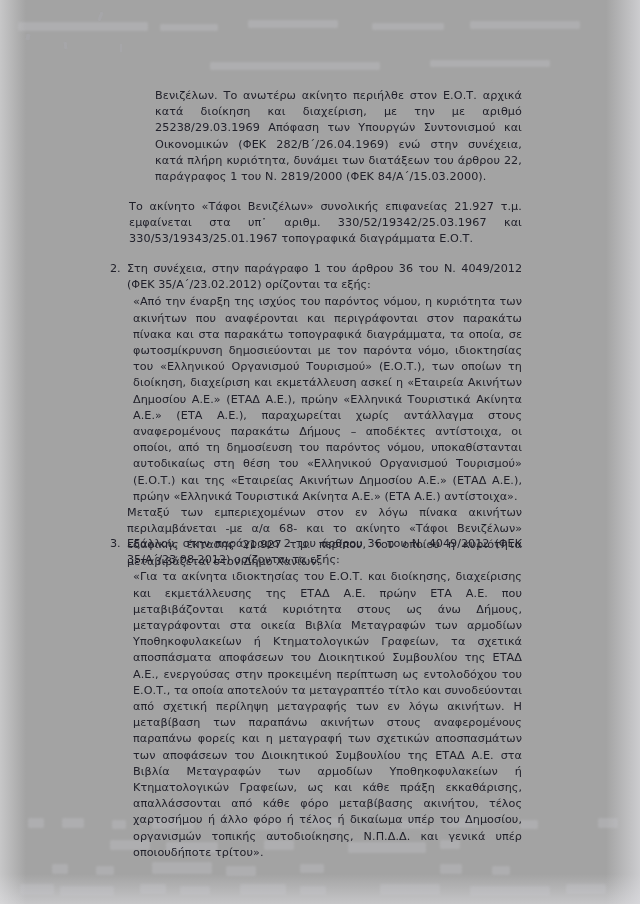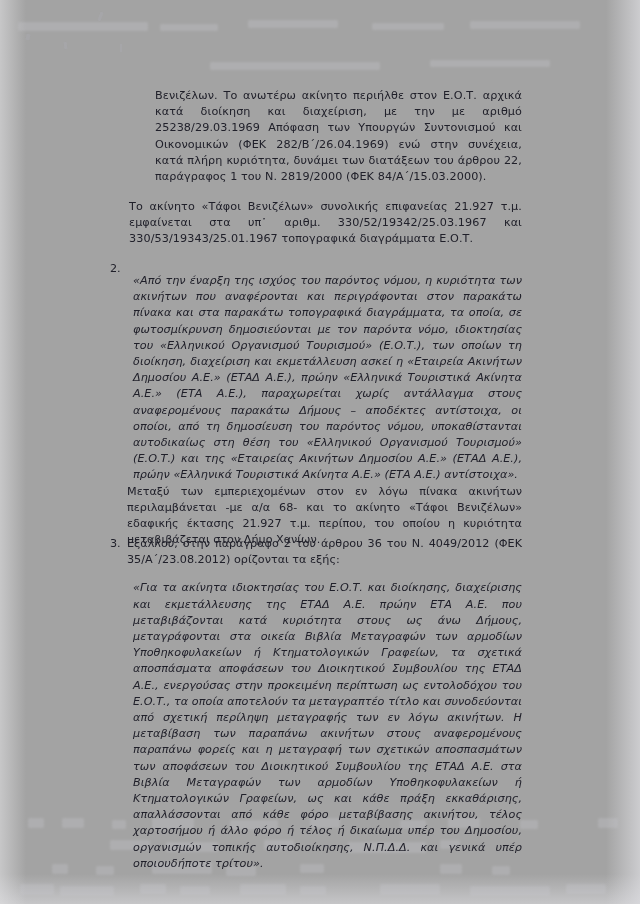--- a/index.html
+++ b/index.html
@@ -106,23 +106,22 @@
     font-size: 11.2px;
     line-height: 16.2px;
     text-align: justify;
     color: #20202a;
   }
   .item-lead { display: block; text-align: justify; }
 
   
   .quote {
     display: block;
-    font-style: italic;
-    text-align: justify;
-    margin-top: 12px;
+    text-align: justify;
+    margin-top: 1px;
     margin-left: 6px;
     letter-spacing: .05px;
   }
 
   .tail {
     display: block;
     font-style: normal;
     text-align: justify;
     margin-left: 0px;
   }
@@ -186,20 +185,21 @@
 
   <div class="content">
 
     <div class="para p-open">Βενιζέλων. Το ανωτέρω ακίνητο περιήλθε στον Ε.Ο.Τ. αρχικά κατά διοίκηση και διαχείριση, με την με αριθμό 25238/29.03.1969 Απόφαση των Υπουργών Συντονισμού και Οικονομικών (ΦΕΚ 282/Β΄/26.04.1969) ενώ στην συνέχεια, κατά πλήρη κυριότητα, δυνάμει των διατάξεων του άρθρου 22, παράγραφος 1 του Ν. 2819/2000 (ΦΕΚ 84/Α΄/15.03.2000).</div>
 
     <div class="para p-two">Το ακίνητο «Τάφοι Βενιζέλων» συνολικής επιφανείας 21.927 τ.μ. εμφαίνεται στα υπ᾽ αριθμ. 330/52/19342/25.03.1967 και 330/53/19343/25.01.1967 τοπογραφικά διαγράμματα Ε.Ο.Τ.</div>
 
     <div class="item item-2">
       <div class="item-marker">2.</div>
       <div class="item-body">
+        <span class="item-lead">Στη συνέχεια, στην παράγραφο 1 του άρθρου 36 του Ν. 4049/2012 (ΦΕΚ 35/Α΄/23.02.2012) ορίζονται τα εξής:</span>
         <span class="quote">«Από την έναρξη της ισχύος του παρόντος νόμου, η κυριότητα των ακινήτων που αναφέρονται και περιγράφονται στον παρακάτω πίνακα και στα παρακάτω τοπογραφικά διαγράμματα, τα οποία, σε φωτοσμίκρυνση δημοσιεύονται με τον παρόντα νόμο, ιδιοκτησίας του «Ελληνικού Οργανισμού Τουρισμού» (Ε.Ο.Τ.), των οποίων τη διοίκηση, διαχείριση και εκμετάλλευση ασκεί η «Εταιρεία Ακινήτων Δημοσίου Α.Ε.» (ΕΤΑΔ Α.Ε.), πρώην «Ελληνικά Τουριστικά Ακίνητα Α.Ε.» (ΕΤΑ Α.Ε.), παραχωρείται χωρίς αντάλλαγμα στους αναφερομένους παρακάτω Δήμους – αποδέκτες αντίστοιχα, οι οποίοι, από τη δημοσίευση του παρόντος νόμου, υποκαθίστανται αυτοδικαίως στη θέση του «Ελληνικού Οργανισμού Τουρισμού» (Ε.Ο.Τ.) και της «Εταιρείας Ακινήτων Δημοσίου Α.Ε.» (ΕΤΑΔ Α.Ε.), πρώην «Ελληνικά Τουριστικά Ακίνητα Α.Ε.» (ΕΤΑ Α.Ε.) αντίστοιχα».</span>
         <span class="tail">Μεταξύ των εμπεριεχομένων στον εν λόγω πίνακα ακινήτων περιλαμβάνεται -με α/α 68- και το ακίνητο «Τάφοι Βενιζέλων» εδαφικής έκτασης 21.927 τ.μ. περίπου, του οποίου η κυριότητα μεταβιβάζεται στον Δήμο Χανίων.</span>
       </div>
     </div>
 
     <div class="item item-3">
       <div class="item-marker">3.</div>
       <div class="item-body">
         <span class="item-lead">Εξάλλου, στην παράγραφο 2 του άρθρου 36 του Ν. 4049/2012 (ΦΕΚ 35/Α΄/23.08.2012) ορίζονται τα εξής:</span>
         <span class="quote">«Για τα ακίνητα ιδιοκτησίας του Ε.Ο.Τ. και διοίκησης, διαχείρισης και εκμετάλλευσης της ΕΤΑΔ Α.Ε. πρώην ΕΤΑ Α.Ε. που μεταβιβάζονται κατά κυριότητα στους ως άνω Δήμους, μεταγράφονται στα οικεία Βιβλία Μεταγραφών των αρμοδίων Υποθηκοφυλακείων ή Κτηματολογικών Γραφείων, τα σχετικά αποσπάσματα αποφάσεων του Διοικητικού Συμβουλίου της ΕΤΑΔ Α.Ε., ενεργούσας στην προκειμένη περίπτωση ως εντολοδόχου του Ε.Ο.Τ., τα οποία αποτελούν τα μεταγραπτέο τίτλο και συνοδεύονται από σχετική περίληψη μεταγραφής των εν λόγω ακινήτων. Η μεταβίβαση των παραπάνω ακινήτων στους αναφερομένους παραπάνω φορείς και η μεταγραφή των σχετικών αποσπασμάτων των αποφάσεων του Διοικητικού Συμβουλίου της ΕΤΑΔ Α.Ε. στα Βιβλία Μεταγραφών των αρμοδίων Υποθηκοφυλακείων ή Κτηματολογικών Γραφείων, ως και κάθε πράξη εκκαθάρισης, απαλλάσσονται από κάθε φόρο μεταβίβασης ακινήτου, τέλος χαρτοσήμου ή άλλο φόρο ή τέλος ή δικαίωμα υπέρ του Δημοσίου, οργανισμών τοπικής αυτοδιοίκησης, Ν.Π.Δ.Δ. και γενικά υπέρ οποιουδήποτε τρίτου».</span>

